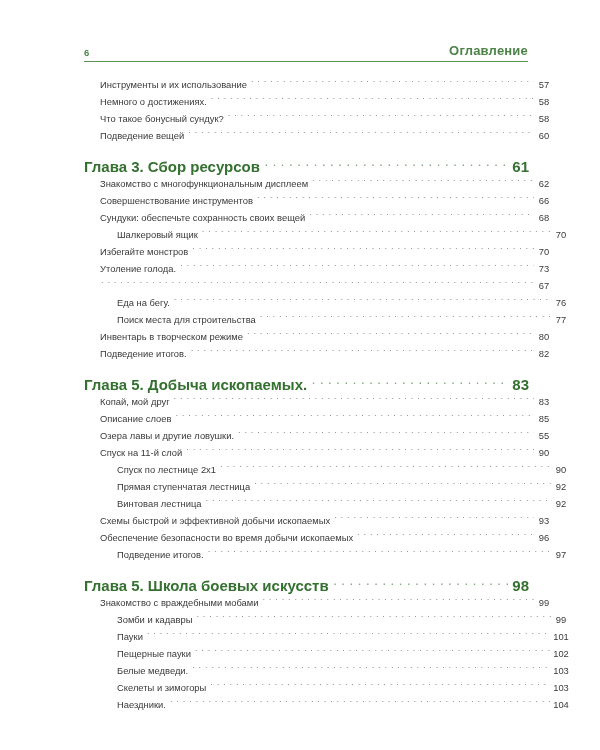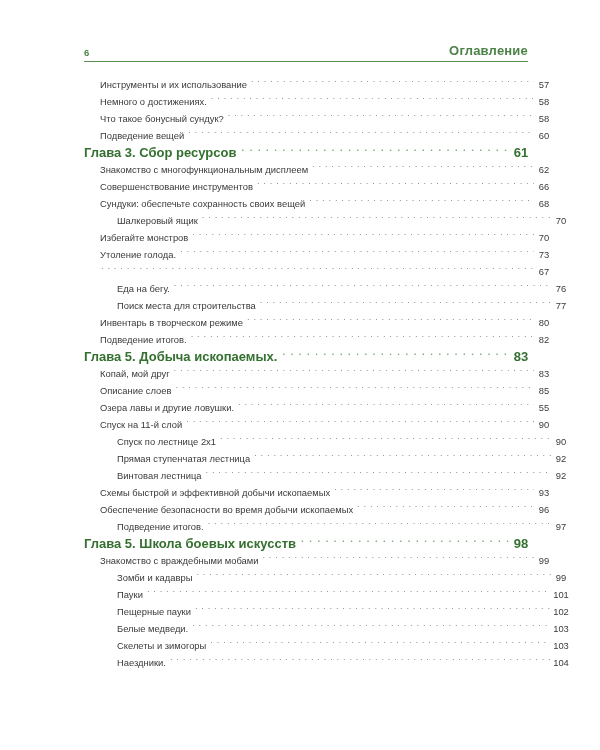--- a/index.html
+++ b/index.html
@@ -101,21 +101,22 @@
 
   
   .lvl-1 { padding-left: 0px; }
   .lvl-2 { padding-left: 16px; }
   .lvl-3 { padding-left: 33px; }
 
   
   .chapter {
     font-weight: bold;
     color: #34702f;
-    font-size: 13px;
+    font-size: 15px;
+    margin-top: 14px;
   }
   .chapter .leader::after {
     color: #7fa87a;
     letter-spacing: 1.5px;
   }
   .chapter .page-no {
     color: #34702f;
     font-weight: bold;
     padding-right: 7px;
   }

